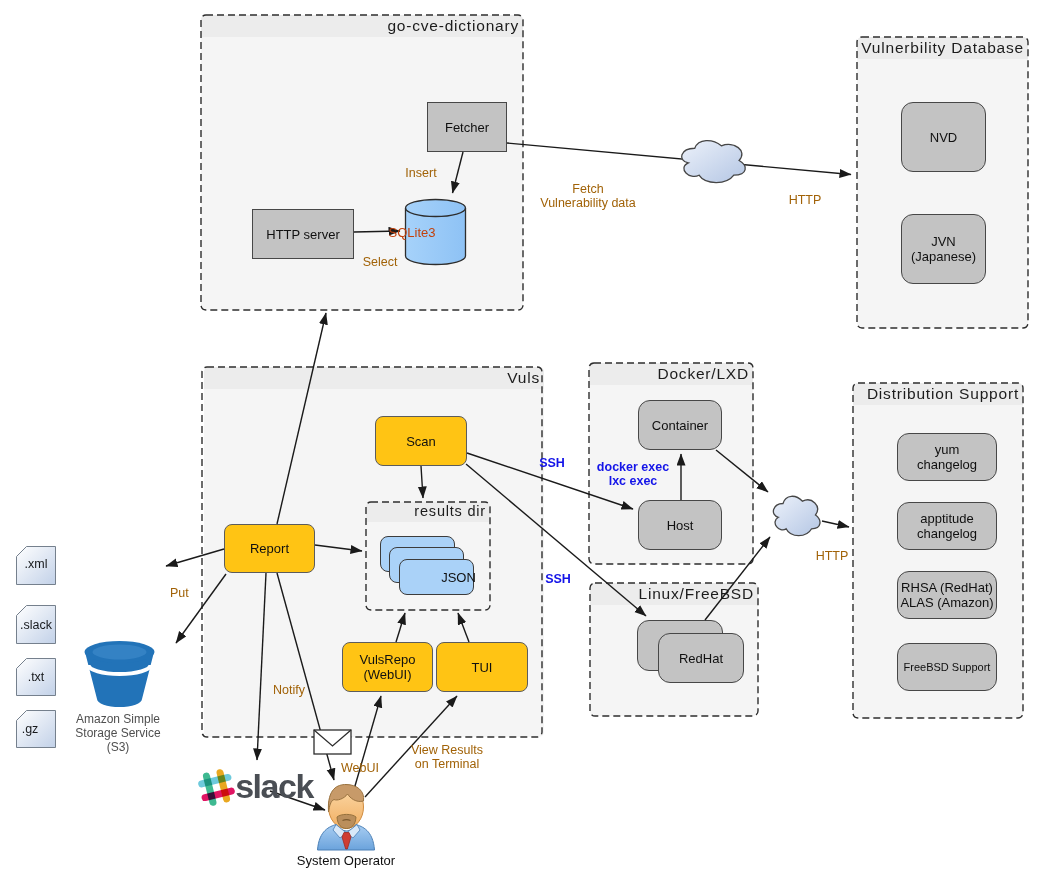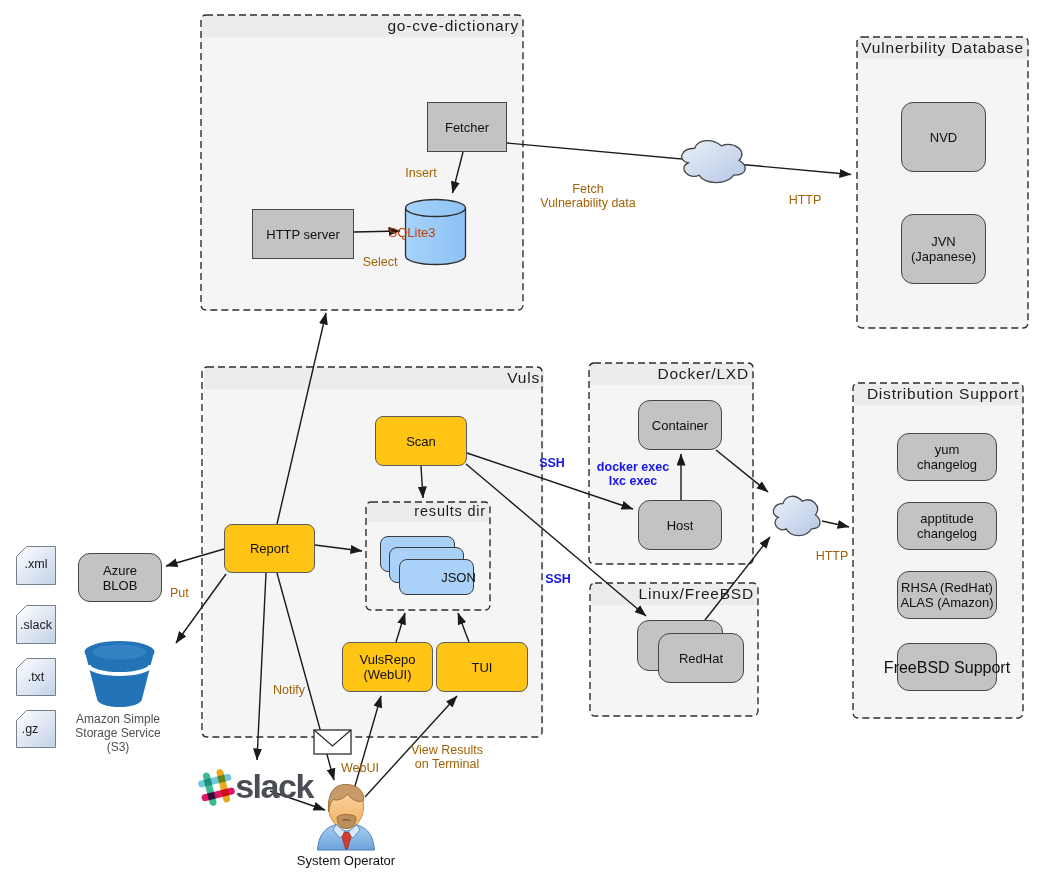--- a/index.html
+++ b/index.html
@@ -20,21 +20,21 @@
   svg#gfx{position:absolute;left:0;top:0;z-index:3;pointer-events:none;}
   .elabel{position:absolute;z-index:4;font-size:12.5px;line-height:13.5px;color:#a16207;white-space:pre-line;text-align:center;transform:translate(-50%,-50%);}
   .elabel.blue{color:#1414e8;font-weight:bold;}
   .elabel.leftal{transform:translate(0,-50%);text-align:left;}
   .caption{position:absolute;z-index:4;font-size:12px;line-height:14px;color:#4f4f4f;white-space:pre-line;text-align:center;transform:translate(-50%,-50%);}
   .caption.dark{color:#101010;font-size:13px;}
   .slackword{position:absolute;z-index:4;transform:translate(-50%,-50%);font-size:34px;font-weight:bold;letter-spacing:-1.5px;color:#4a4e54;}
   .filebadge{position:absolute;z-index:2;display:flex;align-items:center;justify-content:center;}
   .filebadge svg{position:absolute;left:0;top:0;}
   .filelbl{position:relative;font-size:12.5px;color:#17191c;}
-  .nowrap .lbl{white-space:nowrap;font-size:16px;}
+  .nowrap .lbl{white-space:nowrap;font-size:11px;}
 </style>
 </head>
 <body>
 
 <div id="stage">
 
   <div class="group" style="left:201px;top:15px;width:322px;height:295px">
     <div class="ghead">
       <span class="gtitle">go-cve-dictionary</span>
     </div>
@@ -132,24 +132,20 @@
 changelog</span>
     </div>
   <div class="node gray rounded" style="left:897px;top:571px;width:100px;height:48px">
       <span class="lbl">RHSA (RedHat)
 ALAS (Amazon)</span>
     </div>
   <div class="node gray rounded nowrap" style="left:897px;top:643px;width:100px;height:48px">
       <span class="lbl">FreeBSD Support</span>
     </div>
 
-  <div class="node gray rounded" style="left:78px;top:553px;width:84px;height:49px">
-      <span class="lbl">Azure
-BLOB</span>
-    </div>
 
   <div class="filebadge" style="left:16px;top:546px;width:40px;height:35px">
     <svg width="40" height="39" viewBox="0 0 40 39">
         <path d="M10.5,0.5 H39.5 V38.5 H0.5 V10.5 Z" fill="url(#fileg)" stroke="#75808d" stroke-width="1"></path>
       </svg>
     <span class="filelbl">.xml</span>
   </div>
   <div class="filebadge" style="left:16px;top:605px;width:40px;height:39px">
     <svg width="40" height="39" viewBox="0 0 40 39">
         <path d="M10.5,0.5 H39.5 V38.5 H0.5 V10.5 Z" fill="url(#fileg)" stroke="#75808d" stroke-width="1"></path>

